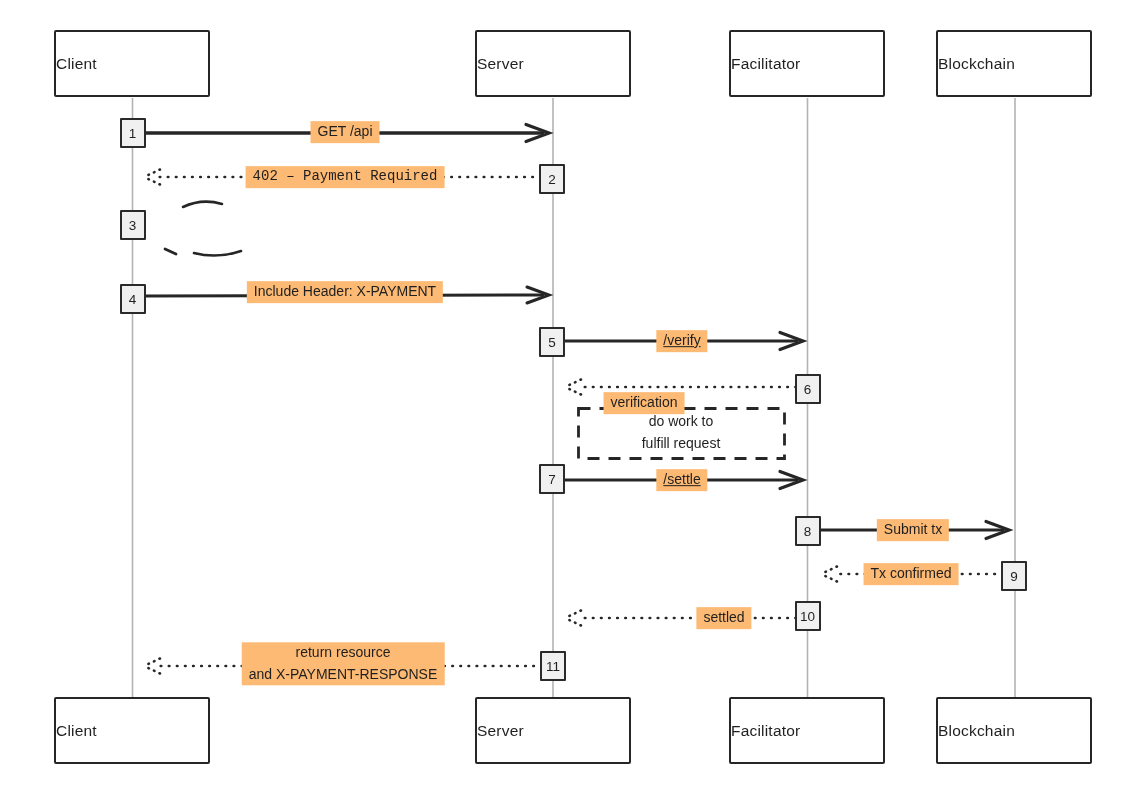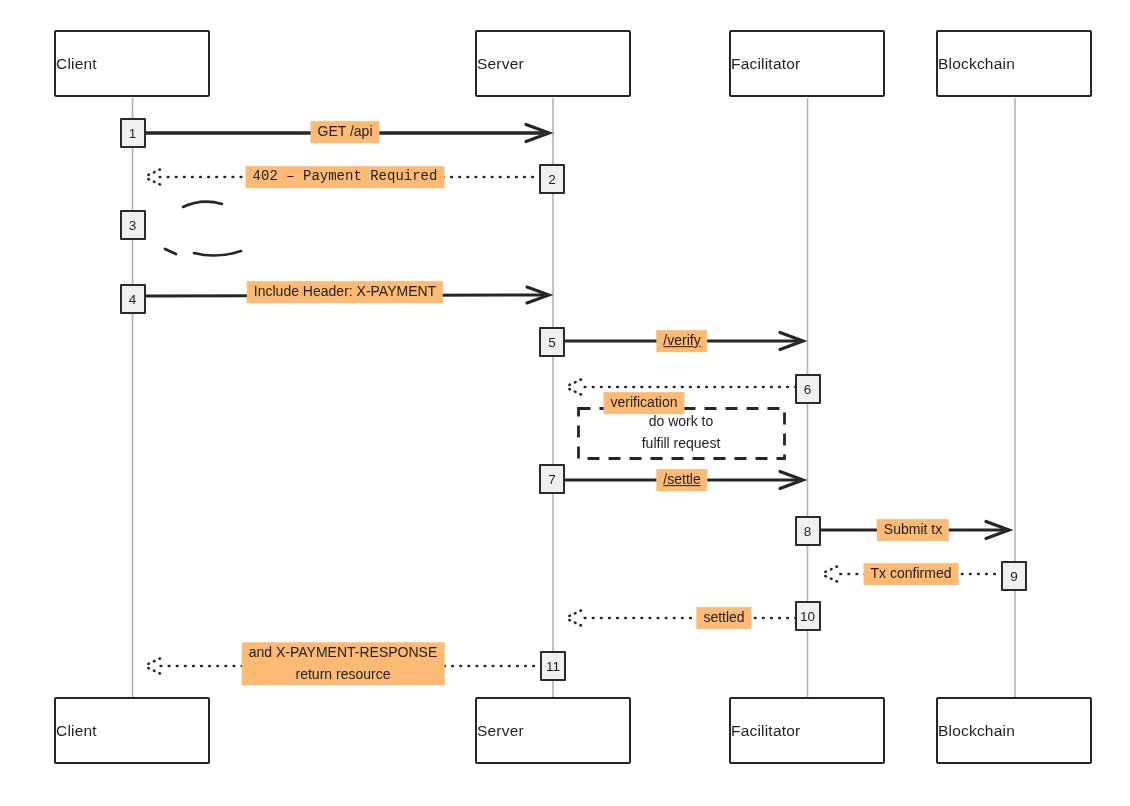--- a/index.html
+++ b/index.html
@@ -122,22 +122,22 @@
     <div>do work to</div>
     <div>fulfill request</div>
   </div>
 
   <div class="msg-label" style="left:682px;top:480px;text-decoration:underline;">/settle</div>
   <div class="msg-label" style="left:913px;top:530px;">Submit tx</div>
   <div class="msg-label" style="left:911px;top:574px;">Tx confirmed</div>
   <div class="msg-label" style="left:680px;top:618px;margin-left:44px;">settled</div>
 
   <div class="msg-label" style="left:343px;top:664px;">
+    <div>return resource</div>
     <div>and X-PAYMENT-RESPONSE</div>
-    <div>return resource</div>
   </div>
 
   <div class="chip" style="left:132.5px;top:133px;">1</div>
   <div class="chip" style="left:552px;top:179px;">2</div>
   <div class="chip" style="left:132.5px;top:225px;">3</div>
   <div class="chip" style="left:132.5px;top:299px;">4</div>
   <div class="chip" style="left:552px;top:342px;">5</div>
   <div class="chip" style="left:807.5px;top:389px;">6</div>
   <div class="chip" style="left:552px;top:479px;">7</div>
   <div class="chip" style="left:807.5px;top:531px;">8</div>

